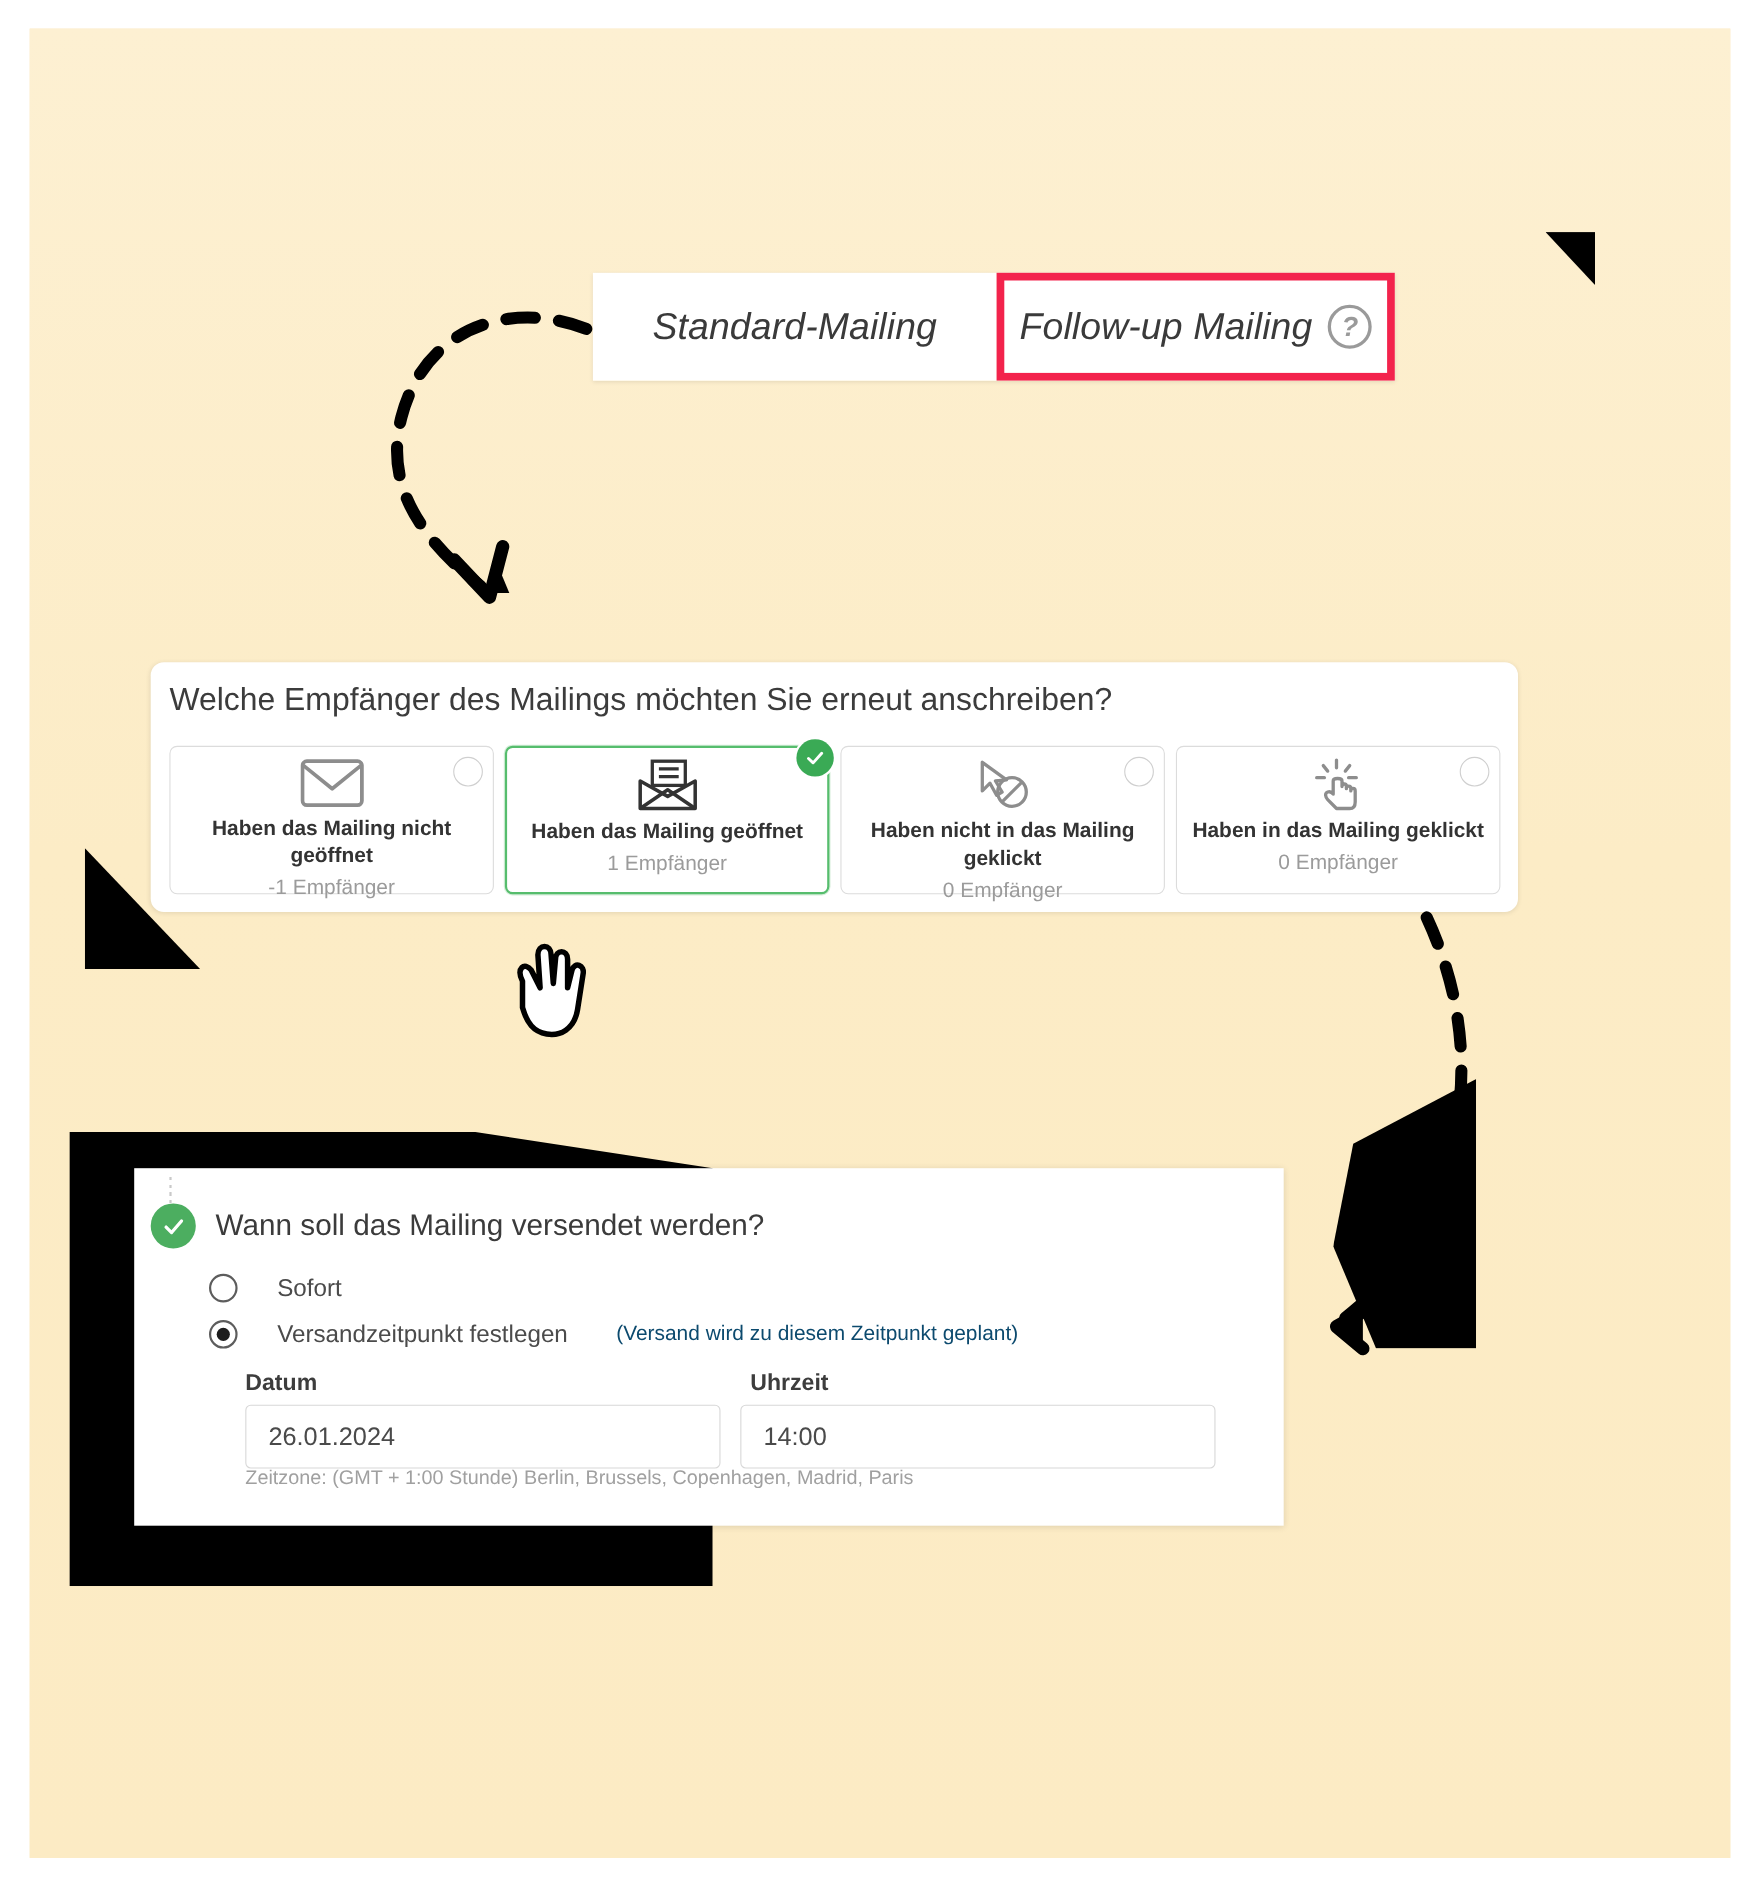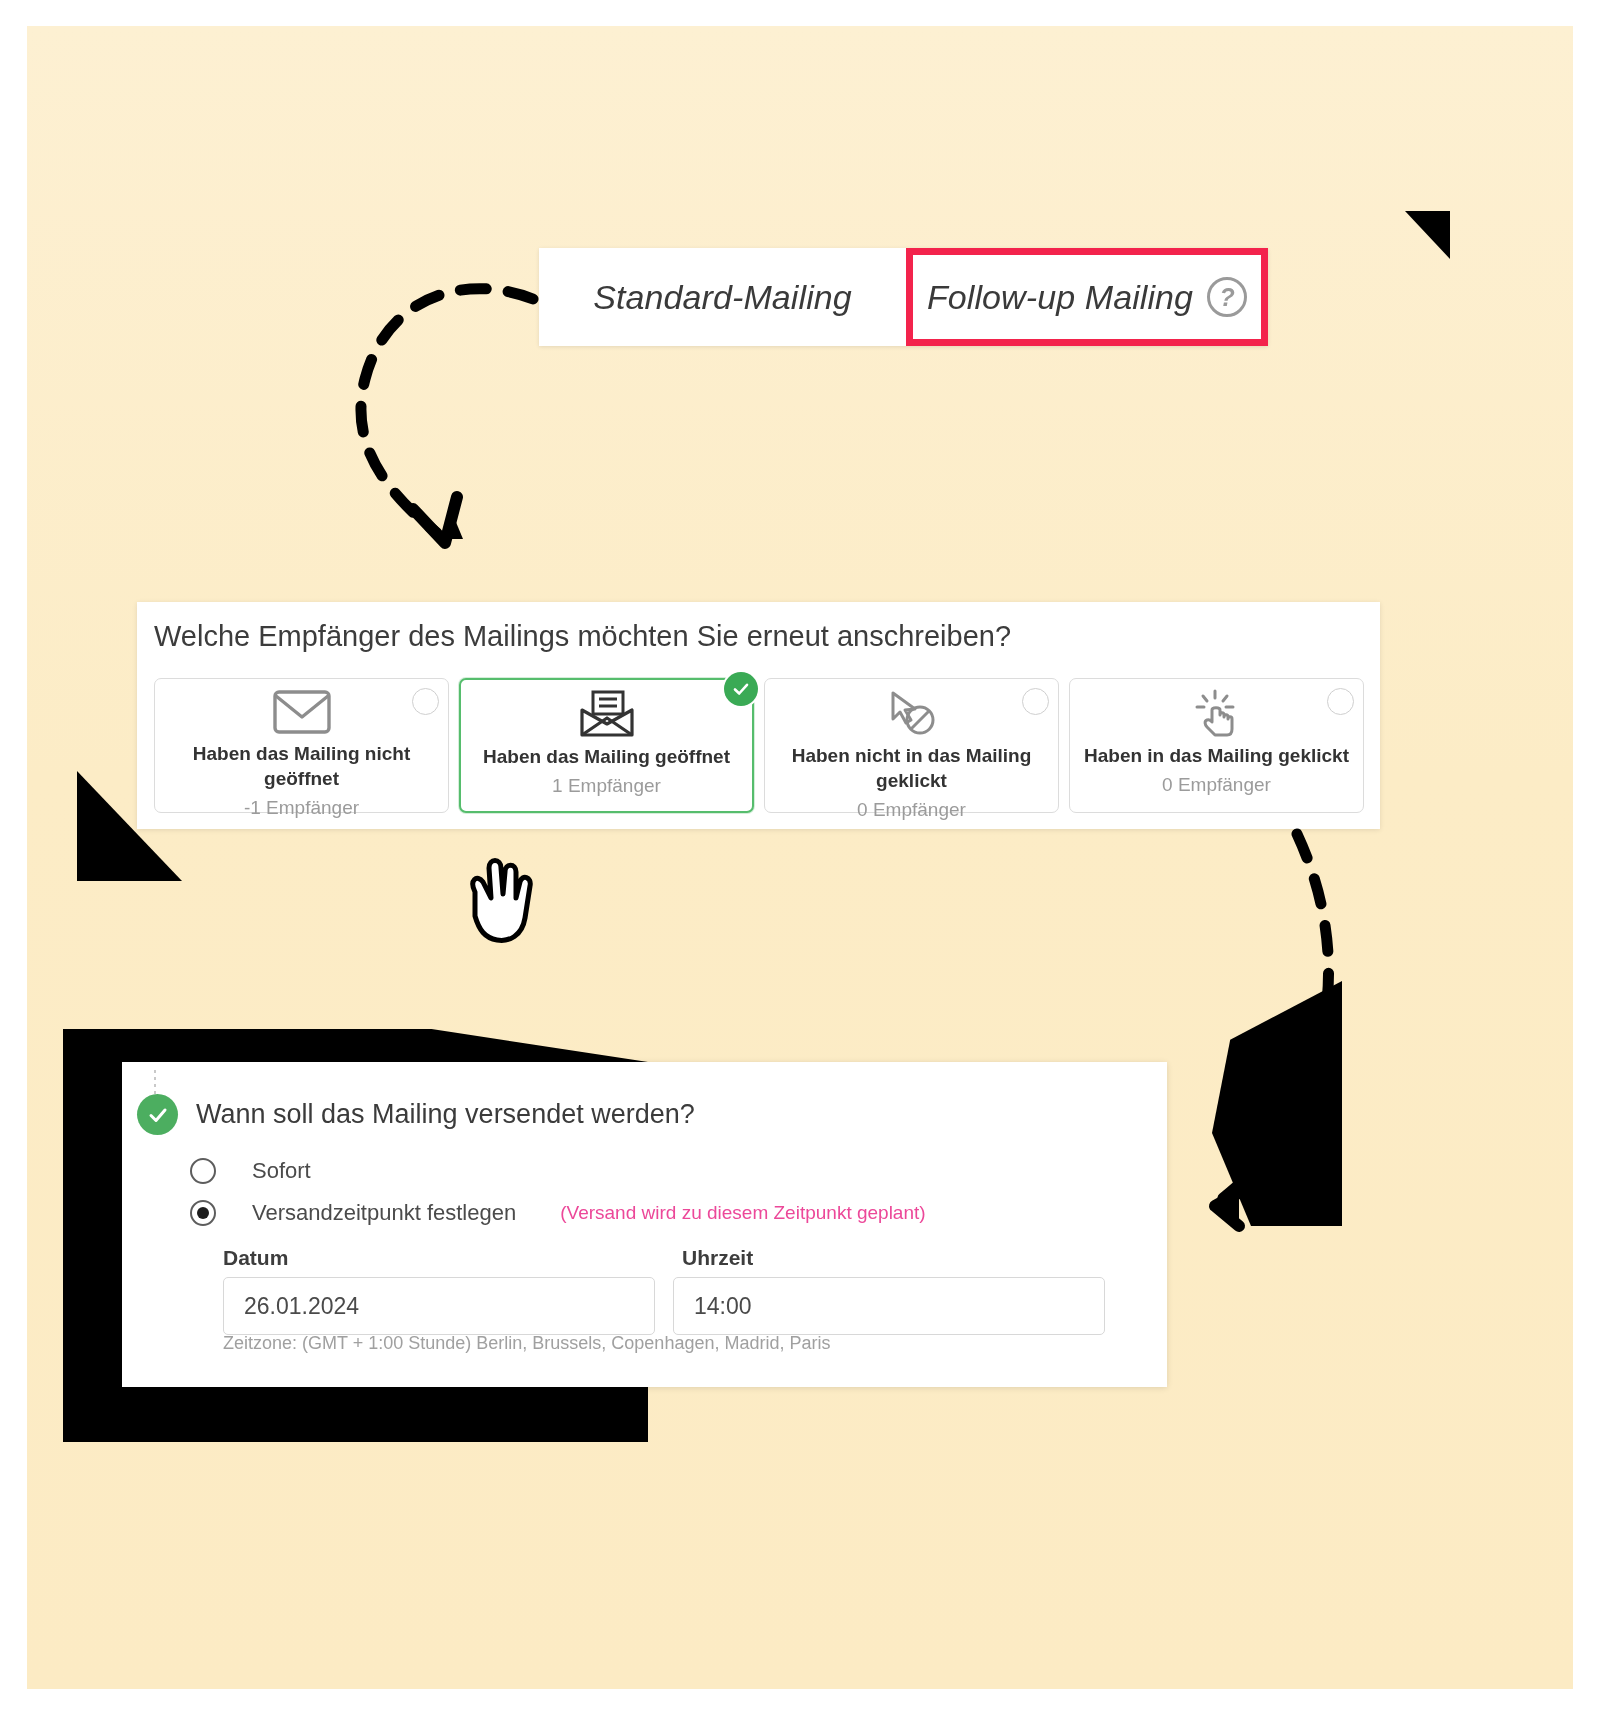--- a/index.html
+++ b/index.html
@@ -60,20 +60,21 @@
 
   
   #arrow-top { position:absolute; left:300px; top:225px; width:220px; height:310px; }
 
   
   #recip-card {
     position:absolute; left:110px; top:576px;
     width:1243px; height:227px;
     background:#ffffff;
     box-shadow:0 1px 5px rgba(0,0,0,.10);
+    border-radius:12px;
   }
   #recip-title {
     position:absolute; left:17px; top:18px;
     font-size:29px; color:#3c3c3c; white-space:nowrap;
   }
   #opt-row {
     position:absolute; left:17px; top:14px; top:76px;
     display:flex; gap:10px;
   }
   .opt {
@@ -147,21 +148,21 @@
   #sched-title { font-size:27px; color:#3b3b3b; }
 
   .radio-row { position:absolute; display:flex; align-items:center; gap:36px; }
   .r-outer {
     width:26px;height:26px;border-radius:50%;
     border:2.5px solid #5d5d5d; background:#fff;
     display:flex;align-items:center;justify-content:center; flex:0 0 auto;
   }
   .r-dot { width:12px;height:12px;border-radius:50%;background:#1d1d1d; }
   .r-label { font-size:22px; color:#4b4b4b; }
-  .r-note { font-size:19px; color:#ec4899; margin-left:8px; }
+  .r-note { font-size:19px; color:#0c4a6e; margin-left:8px; }
 
   .field-label {
     position:absolute; font-size:21px; font-weight:bold; color:#3d3d3d;
   }
   .field-box {
     position:absolute;
     height:58px; border:1px solid #d8d8d8; border-radius:5px;
     background:#fff; display:flex; align-items:center;
     padding-left:20px; font-size:23px; color:#4a4a4a;
   }

